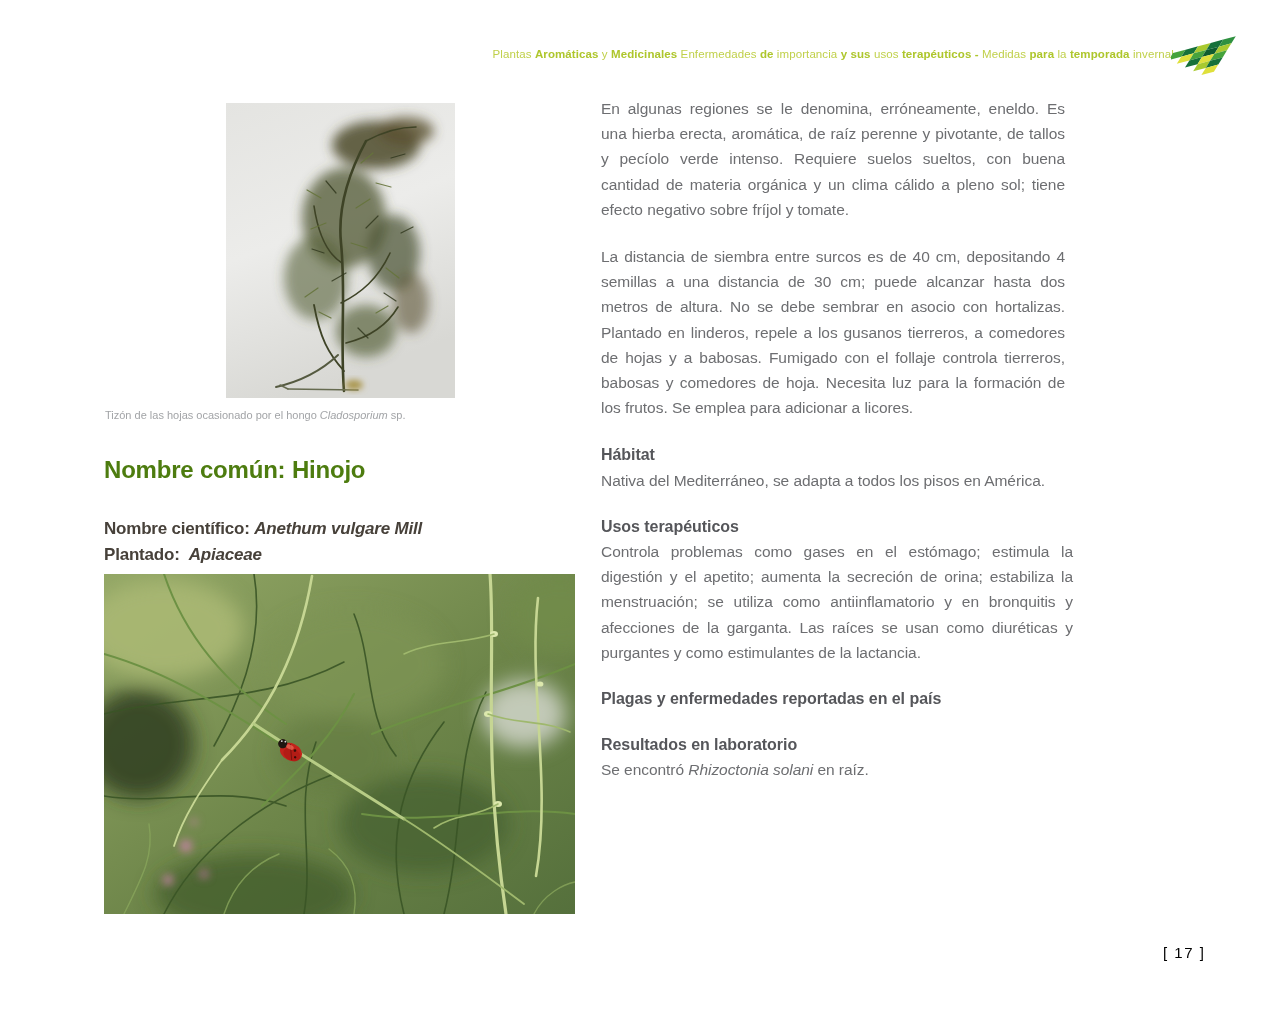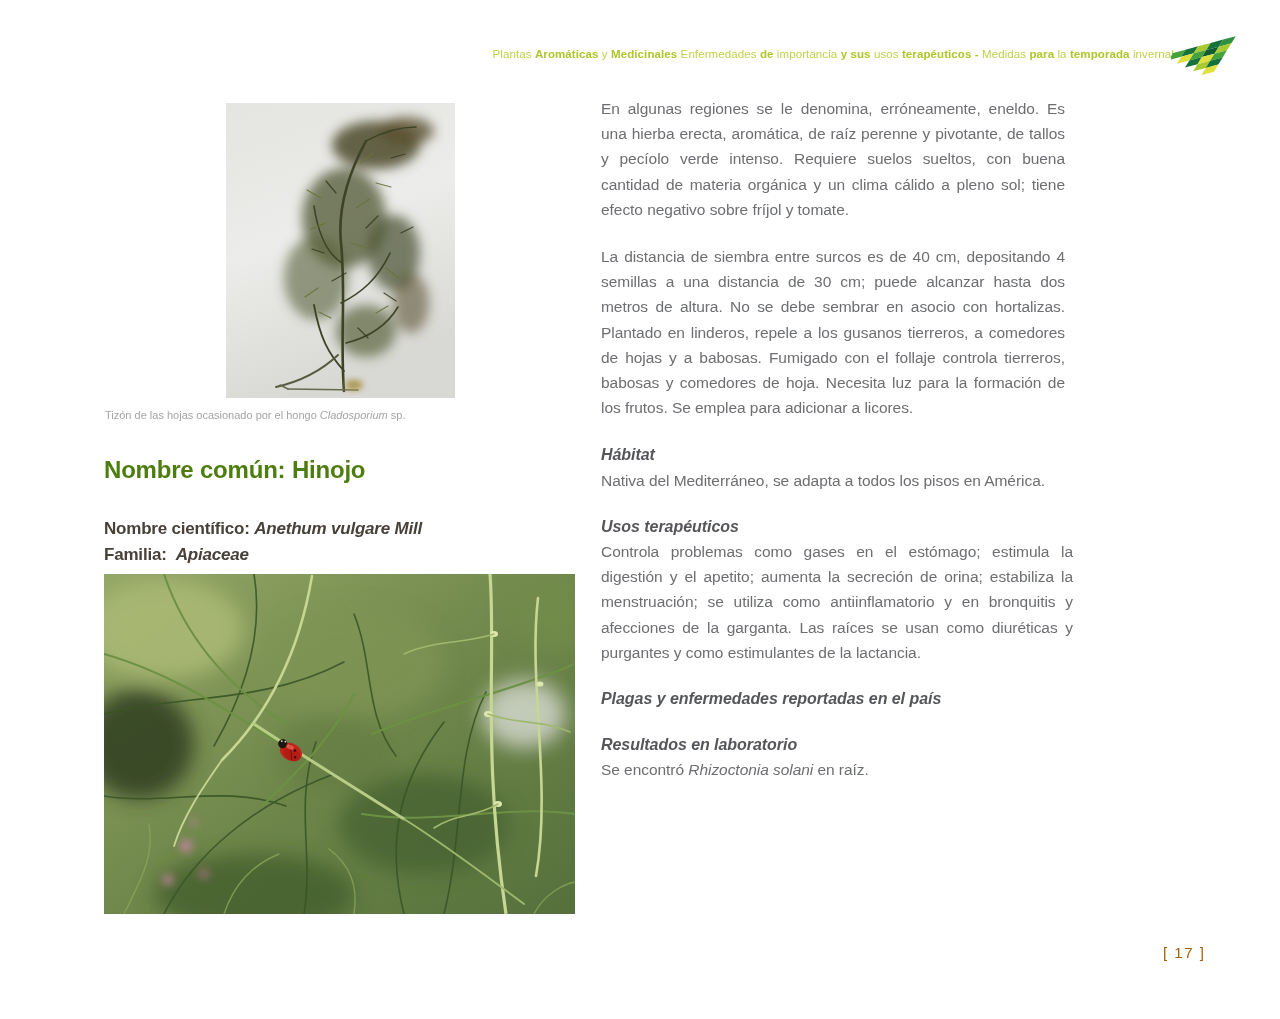--- a/index.html
+++ b/index.html
@@ -38,28 +38,27 @@
   .right-col {
     position:absolute; left:601px; top:96px; width:472px;
     font-size:15.5px; line-height:25.2px; color:#6d6e71;
     text-align:justify; letter-spacing:-.05px;
   }
   .right-col p { margin:0 8px 22px 0; }
   .section { margin:0 0 21px 0; }
   .section h3 {
     font-size:16px; font-weight:700; color:#55565a; line-height:25.2px;
     text-align:left;
-    font-style:italic;
   }
   .section .body { }
   .section .body .i { font-style:italic; }
   
   .page-number {
     position:absolute; left:1163px; top:944px;
-    font-size:15px; color:#a16207; letter-spacing:1.5px;
+    font-size:15px; color:#000000; letter-spacing:1.5px;
   }
 </style>
 </head>
 <body>
 
 <div class="page">
 
   <div class="header-title"><span>Plantas </span><span class="b">Aromáticas</span><span> y </span><span class="b">Medicinales</span><span> Enfermedades </span><span class="b">de</span><span> importancia </span><span class="b">y sus</span><span> usos </span><span class="b">terapéuticos -</span><span> Medidas </span><span class="b">para</span><span> la </span><span class="b">temporada</span><span> invernal</span></div>
 
   <div class="logo">
@@ -153,21 +152,21 @@
       <ellipse cx="128" cy="282" rx="9" ry="5" fill="#a99448" filter="url(#bl3)"></ellipse>
     </svg>
   </div>
 
   <div class="caption"><span>Tizón de las hojas ocasionado por el hongo </span><span class="i">Cladosporium</span><span> sp.</span></div>
 
   <h2 class="common-name">Nombre común: Hinojo</h2>
 
   <div class="fields">
     <div><span class="b">Nombre científico: </span><span class="b i">Anethum vulgare Mill</span></div>
-    <div><span class="b">Familia: </span><span class="b i">&nbsp;Apiaceae</span></div>
+    <div><span class="b">Plantado: </span><span class="b i">&nbsp;Apiaceae</span></div>
     <div><span class="b">Partes usadas: Mill la planta.</span></div>
   </div>
 
   <div class="photo2">
     <svg viewBox="0 0 471 340" width="471" height="340" preserveAspectRatio="none">
       <defs>
         <linearGradient id="bg2" x1="0" y1="0" x2="1" y2="1">
           <stop offset="0" stop-color="#93a766"></stop>
           <stop offset="0.55" stop-color="#6d8549"></stop>
           <stop offset="1" stop-color="#55703c"></stop>

